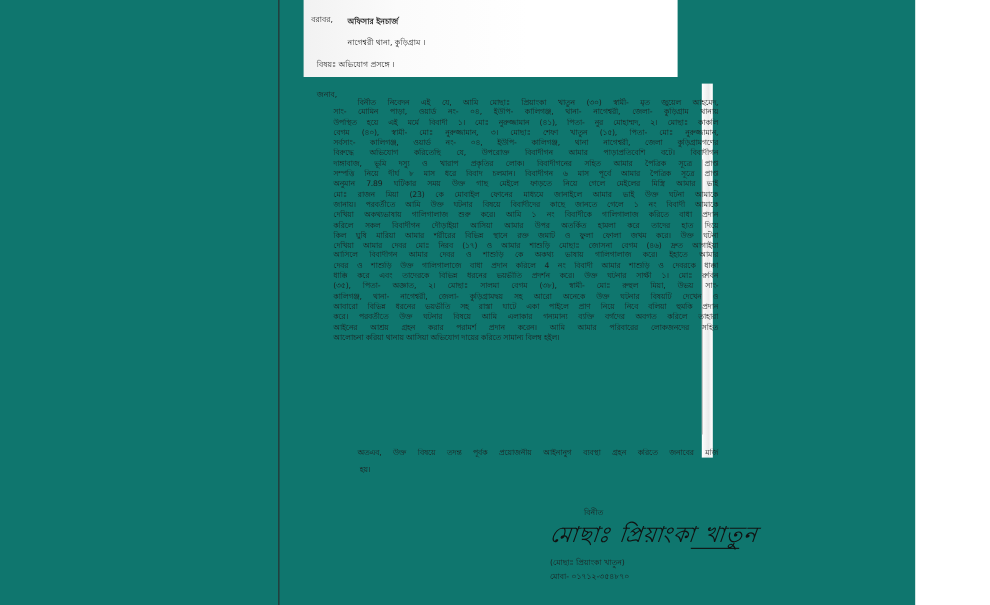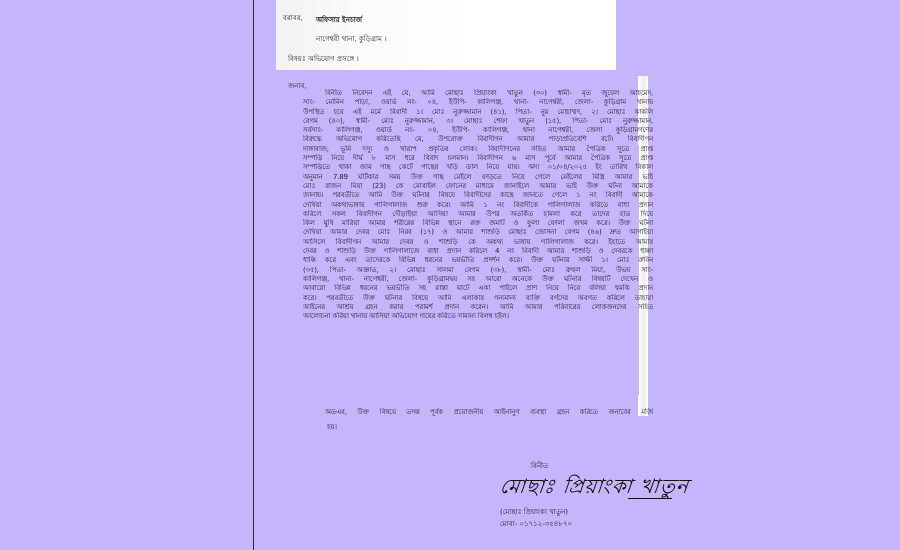--- a/index.html
+++ b/index.html
@@ -11,22 +11,22 @@
     overflow: hidden;
   }
   body {
     position: relative;
     font-family: "DejaVu Sans", sans-serif;
     color: #1a1a1a;
   }
   .page {
     position: absolute;
     left: 0; top: 0;
-    width: 900px; height: 550px;
-    background: #c4b5fd;
+    width: 832px; height: 550px;
+    background: #0f766e;
   }
   .border-line {
     position: absolute;
     left: 253px;
     top: 0;
     width: 1px;
     height: 550px;
     background: #2a2a2a;
   }
   .shade-top {
@@ -142,21 +142,20 @@
 
   <div class="body-block">
     <span class="body-line first">বিনীত নিবেদন এই যে, আমি মোছাঃ প্রিয়াংকা খাতুন (৩০) স্বামী- মৃত জুয়েল আহমেদ,</span>
     <span class="body-line">সাং- মোমিন পাড়া, ওয়ার্ড নং- ০৪, ইউপি- কালিগঞ্জ, থানা- নাগেশ্বরী, জেলা- কুড়িগ্রাম থানায়</span>
     <span class="body-line">উপস্থিত হয়ে এই মর্মে বিবাদী ১। মোঃ নুরুজ্জামান (৪১), পিতা- নুর মোহাম্মদ, ২। মোছাঃ কাকলি</span>
     <span class="body-line">বেগম (৪০), স্বামী- মোঃ নুরুজ্জামান, ৩। মোছাঃ শেফা খাতুন (১৫), পিতা- মোঃ নুরুজ্জামান,</span>
     <span class="body-line">সর্বসাং- কালিগঞ্জ, ওয়ার্ড নং- ০৪, ইউপি- কালিগঞ্জ, থানা নাগেশ্বরী, জেলা কুড়িগ্রামগণের</span>
     <span class="body-line">বিরুদ্ধে অভিযোগ করিতেছি যে, উপরোক্ত বিবাদীগন আমার পাড়াপ্রতিবেশি বটে। বিবাদীগন</span>
     <span class="body-line">দাঙ্গাবাজ, ভূমি দস্যু ও খারাপ প্রকৃতির লোক। বিবাদীগনের সহিত আমার পৈত্রিক সূত্রে প্রাপ্ত</span>
     <span class="body-line">সম্পত্তি নিয়ে দীর্ঘ ৮ মাস ধরে বিবাদ চলমান। বিবাদীগন ৬ মাস পূর্বে আমার পৈত্রিক সূত্রে প্রাপ্ত</span>
-    <span class="body-line">সম্পত্তিতে থাকা জাম গাছ কেটে গাছের খড়ি ডাল নিয়ে যায়। অদ্য ০১/০৪/২০২৫ ইং তারিখ বিকাল</span>
     <span class="body-line">অনুমান 7.89 ঘটিকার সময় উক্ত গাছ মেইলে ফাড়তে নিয়ে গেলে মেইলের মিস্ত্রি আমার ভাই</span>
     <span class="body-line">মোঃ রাজন মিয়া (23) কে মোবাইল ফোনের মাধ্যমে জানাইলে আমার ভাই উক্ত ঘটনা আমাকে</span>
     <span class="body-line">জানায়। পরবর্তীতে আমি উক্ত ঘটনার বিষয়ে বিবাদীদের কাছে জানতে গেলে ১ নং বিবাদী আমাকে</span>
     <span class="body-line">দেখিয়া অকথ্যভাষায় গালিগালাজ শুরু করে। আমি ১ নং বিবাদীকে গালিগালাজ করিতে বাধা প্রদান</span>
     <span class="body-line">করিলে সকল বিবাদীগন দৌড়াইয়া আসিয়া আমার উপর অতর্কিত হামলা করে তাদের হাত দিয়ে</span>
     <span class="body-line">কিল ঘুষি মারিয়া আমার শরীরের বিভিন্ন স্থানে রক্ত জমাট ও ফুলা ফোলা জখম করে। উক্ত ঘটনা</span>
     <span class="body-line">দেখিয়া আমার দেবর মোঃ নিরব (১৭) ও আমার শাশুড়ি মোছাঃ জোসনা বেগম (৪৬) দ্রুত আগাইয়া</span>
     <span class="body-line">আসিলে বিবাদীগন আমার দেবর ও শাশুড়ি কে অকথ্য ভাষায় গালিগালাজ করে। ইহাতে আমার</span>
     <span class="body-line">দেবর ও শাশুড়ি উক্ত গালিগালাজে বাধা প্রদান করিলে 4 নং বিবাদী আমার শাশুড়ি ও দেবরকে ধাক্কা</span>
     <span class="body-line">ধাক্কি করে এবং তাদেরকে বিভিন্ন ধরনের ভয়ভীতি প্রদর্শন করে। উক্ত ঘটনার সাক্ষী ১। মোঃ রুবিন</span>

